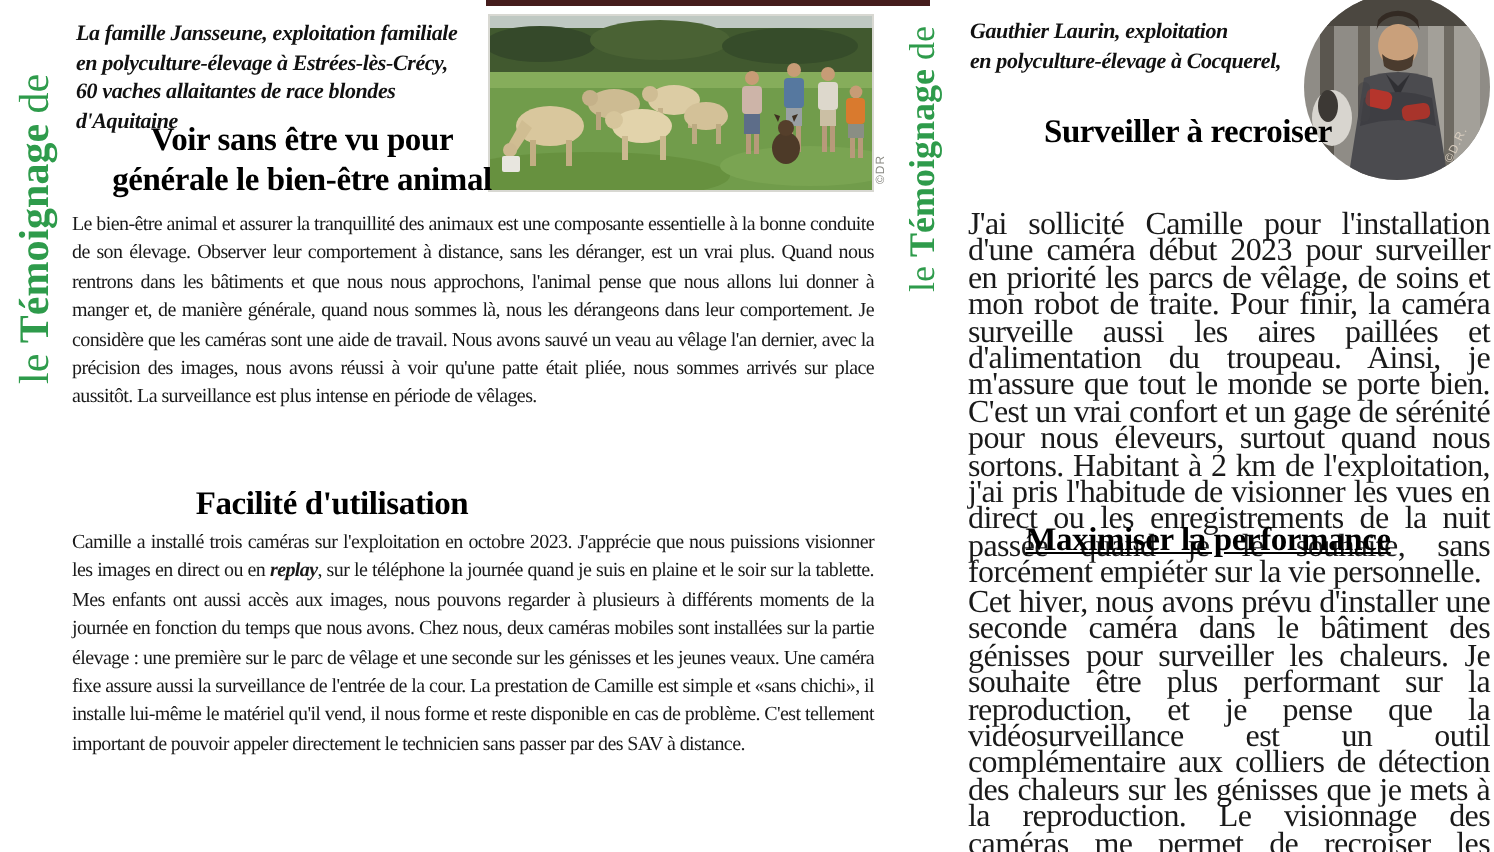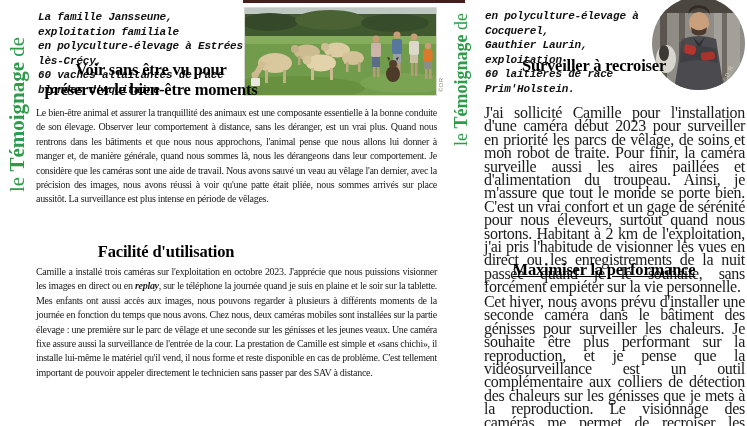--- a/index.html
+++ b/index.html
@@ -15,21 +15,21 @@
     position:absolute; white-space:nowrap; color:#2e9b4b;
     font-family:"Liberation Serif", serif;
     transform-origin:0 0; transform:rotate(-90deg);
   }
   .kicker .k-main { font-weight:bold; }
   .kicker-left  { left:4px;  top:192px; width:184px; font-size:21px; line-height:26px; }
   .kicker-right { left:450px; top:146px; width:138px; font-size:18px; line-height:22px; }
 
   
   .intro {
-    position:absolute; font-family:Liberation Mono, monospace;
+    position:absolute; font-family:Liberation Serif, serif;
     font-style:italic; font-weight:600; font-size:11px; line-height:14.6px;
     color:#111; letter-spacing:-0.2px;
   }
   .intro-left  { left:38px;  top:10px; width:212px; }
   .intro-right { left:485px; top:9px;  width:180px; }
 
   h2.headline {
     position:absolute; font-family:"Liberation Serif", serif; font-weight:bold;
     color:#000; font-size:16.5px; line-height:20px; letter-spacing:-0.2px;text-align:center;
   }
@@ -152,39 +152,38 @@
         <circle cx="148" cy="56" r="4" fill="#553f2b"></circle>
         <path d="M144,53 l-2,-4 l3,1 Z" fill="#3f2f20"></path>
         <path d="M152,53 l2,-4 l-3,1 Z" fill="#3f2f20"></path>
       </g>
     </svg>
   </div>
   <span class="credit credit-left">©DR</span>
 
   <h2 class="headline h-left-1">
     <span style="display:block">Voir sans être vu pour</span>
-    <span style="display:block">préserver le bien-être moments</span>
+    <span style="display:block">générale le bien-être animal</span>
   </h2>
 
   <p class="body-text bt-left p-left-1">Le bien-être animal et assurer la tranquillité des animaux est une composante essentielle à la bonne conduite de son élevage. Observer leur comportement à distance, sans les déranger, est un vrai plus. Quand nous rentrons dans les bâtiments et que nous nous approchons, l'animal pense que nous allons lui donner à manger et, de manière générale, quand nous sommes là, nous les dérangeons dans leur comportement. Je considère que les caméras sont une aide de travail. Nous avons sauvé un veau au vêlage l'an dernier, avec la précision des images, nous avons réussi à voir qu'une patte était pliée, nous sommes arrivés sur place aussitôt. La surveillance est plus intense en période de vêlages.</p>
 
   <h2 class="headline h-left-2">Facilité d'utilisation</h2>
 
   <p class="body-text bt-left p-left-2"><span>Camille a installé trois caméras sur l'exploitation en octobre 2023. J'apprécie que nous puissions visionner les images en direct ou en </span><span class="em">replay</span><span>, sur le téléphone la journée quand je suis en plaine et le soir sur la tablette. Mes enfants ont aussi accès aux images, nous pouvons regarder à plusieurs à différents moments de la journée en fonction du temps que nous avons. Chez nous, deux caméras mobiles sont installées sur la partie élevage : une première sur le parc de vêlage et une seconde sur les génisses et les jeunes veaux. Une caméra fixe assure aussi la surveillance de l'entrée de la cour. La prestation de Camille est simple et «sans chichi», il installe lui-même le matériel qu'il vend, il nous forme et reste disponible en cas de problème. C'est tellement important de pouvoir appeler directement le technicien sans passer par des SAV à distance.</span></p>
 
   <div class="kicker kicker-right">
     <span>le</span>
     <span class="k-main">Témoignage</span>
     <span>de</span>
   </div>
 
   <div class="intro intro-right">
+    <div>Gauthier Laurin, exploitation</div>
     <div>en polyculture-élevage à Cocquerel,</div>
-    <div>Gauthier Laurin, exploitation</div>
-    <div>60 laitières de race Prim'Holstein.</div>
   </div>
 
   <div class="photo-right">
     <svg width="93" height="93" viewBox="0 0 93 93">
       <g>
         <rect x="0" y="0" width="93" height="93" fill="#8f8c86"></rect>
         <rect x="8" y="0" width="7" height="93" fill="#5a564f"></rect>
         <rect x="27" y="0" width="6" height="93" fill="#676259"></rect>
         <rect x="62" y="0" width="26" height="93" fill="#a3a099"></rect>
         <rect x="70" y="10" width="5" height="83" fill="#6e6a62"></rect>

